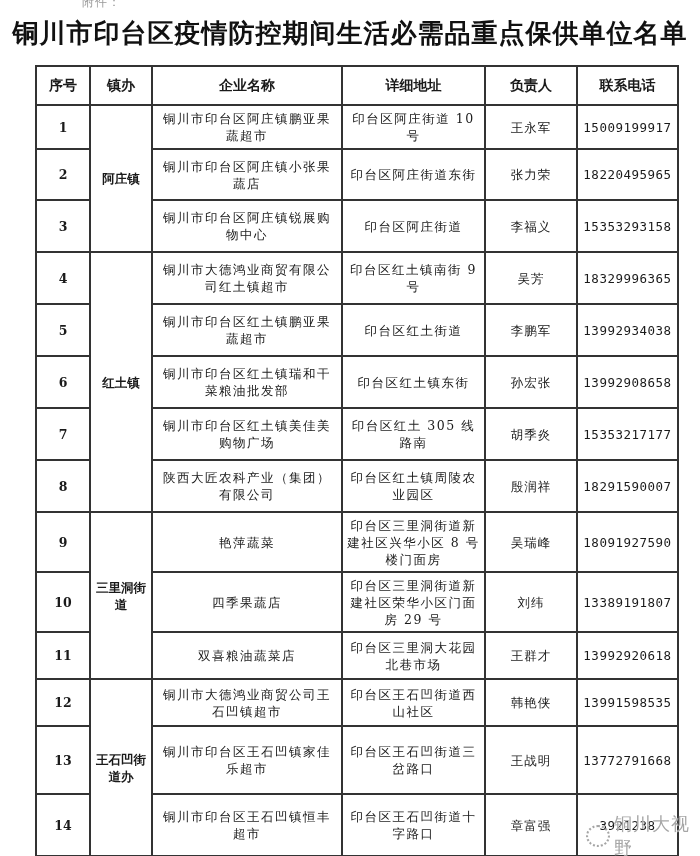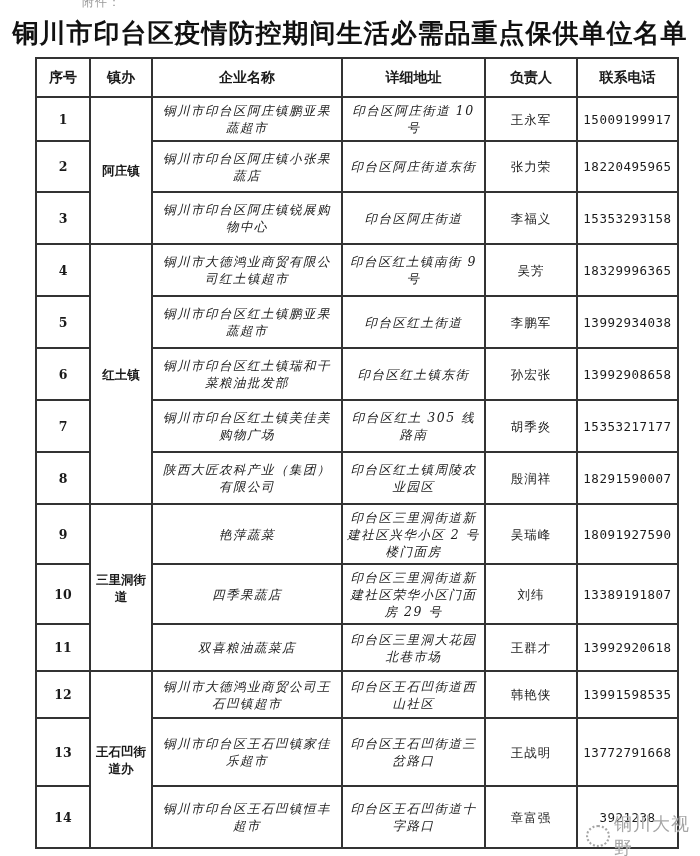--- a/index.html
+++ b/index.html
@@ -12,37 +12,37 @@
     position: absolute; left: 82px; top: -6px;
     font-size: 12px; color: #9a9a9a; letter-spacing: 1px;
   }
   .doc-title {
     position: absolute; left: 0; right: 0; top: 16px;
     text-align: center; font-size: 26px; font-weight: bold;
     letter-spacing: 1px; color: #111;
     font-family: "DejaVu Serif", "Liberation Serif", serif;
   }
   table.list {
-    position: absolute; left: 35px; top: 57px;
+    position: absolute; left: 35px; top: 65px;
     border-collapse: collapse; table-layout: fixed;
     width: 642px;
   }
   table.list th, table.list td {
     border: 2px solid #333;
     text-align: center; vertical-align: middle;
     padding: 0 4px;
     font-size: 12.5px; line-height: 17px;
   }
   table.list th {
     height: 37px; font-weight: bold; font-size: 14px;
     font-family: "DejaVu Sans", "Liberation Sans", sans-serif;
   }
   td.seq { font-weight: bold; font-size: 13px; font-family: "DejaVu Serif", serif; }
   td.town { font-weight: bold; font-size: 13.5px; font-family: "DejaVu Sans", sans-serif; line-height: 20px; }
-  td.company, td.addr { letter-spacing: 1.5px; font-style: italic; }
+  td.company, td.addr { letter-spacing: 1.5px; }
   td.person { letter-spacing: 1px; font-size: 13px; }
   td.phone { font-family: "DejaVu Sans Mono", "Liberation Mono", monospace; font-size: 11px; letter-spacing: 0.5px; }
   .watermark {
     position: absolute; left: 586px; top: 812px;
     font-size: 18px; color: rgba(150,150,150,0.85);
     font-family: "DejaVu Sans", sans-serif; letter-spacing: 1px;
     display: flex; align-items: center; gap: 4px;
     text-shadow: 0 0 1px #fff;
   }
   .watermark .wm-icon {
@@ -131,21 +131,21 @@
       <td class="seq">8</td>
       <td class="company">陕西大匠农科产业（集团）有限公司</td>
       <td class="addr">印台区红土镇周陵农业园区</td>
       <td class="person">殷润祥</td>
       <td class="phone">18291590007</td>
     </tr>
     <tr style="height:60px">
       <td class="seq">9</td>
       <td class="town" rowspan="3">三里洞街道</td>
       <td class="company">艳萍蔬菜</td>
-      <td class="addr">印台区三里洞街道新建社区兴华小区 2 号楼门面房</td>
+      <td class="addr">印台区三里洞街道新建社区兴华小区 8 号楼门面房</td>
       <td class="person">吴瑞峰</td>
       <td class="phone">18091927590</td>
     </tr>
     <tr style="height:60px">
       <td class="seq">10</td>
       <td class="company">四季果蔬店</td>
       <td class="addr">印台区三里洞街道新建社区荣华小区门面房 29 号</td>
       <td class="person">刘纬</td>
       <td class="phone">13389191807</td>
     </tr>

